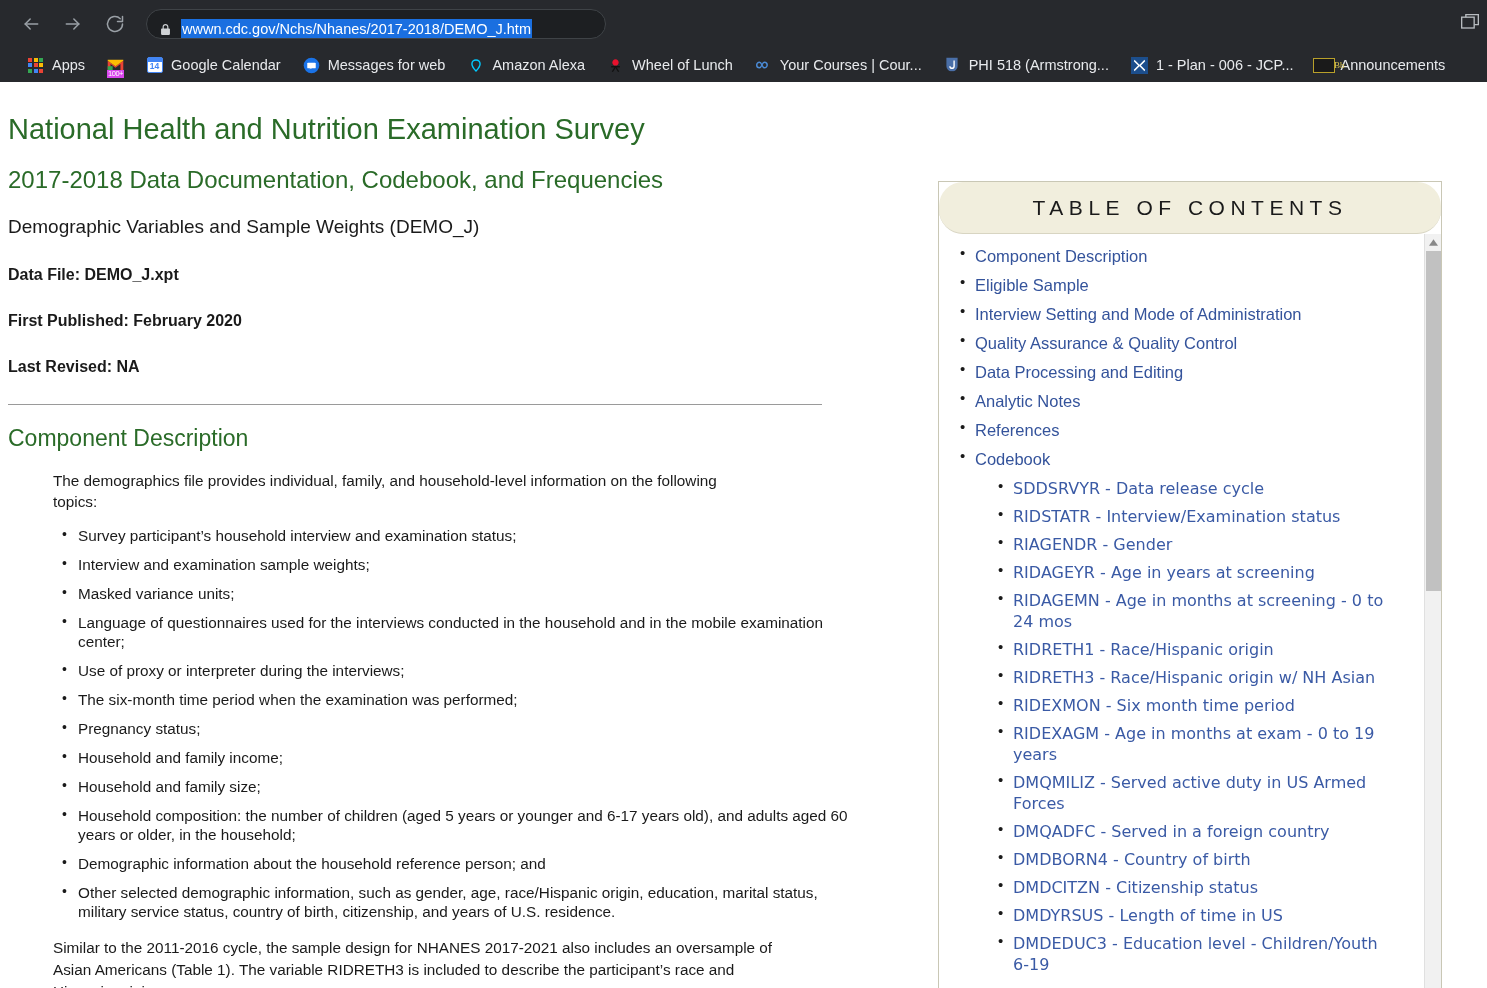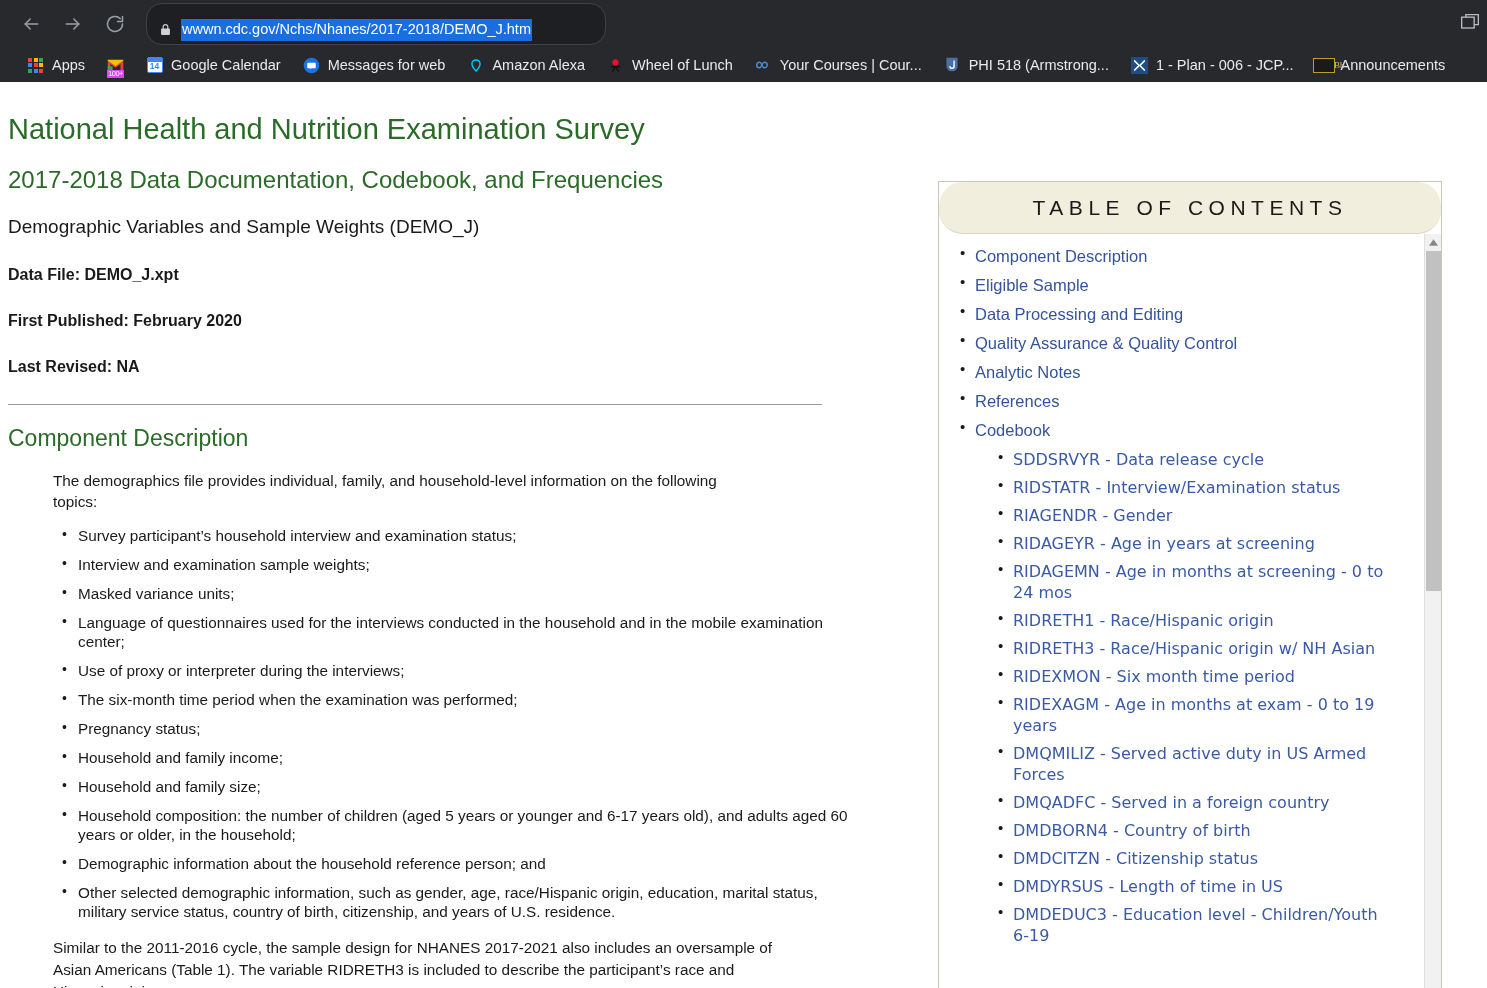--- a/index.html
+++ b/index.html
@@ -37,21 +37,21 @@
     justify-content: center;
     color: #9aa0a6;
     flex: 0 0 auto;
     margin-right: 8px;
   }
   .nav-btn svg { display: block; }
 
   #omnibox {
     flex: 0 0 auto;
     width: 460px;
-    height: 42px;
+    height: 30px;
     background: #1d1f22;
     border: 1px solid #3f4347;
     border-radius: 16px;
     display: flex;
     align-items: center;
     padding: 11px 10px 0 12px;
     box-sizing: border-box;
     margin-left: 6px;
     overflow: hidden;
   }
@@ -536,22 +536,23 @@
 
     <div id="toc-header">
       <span>TABLE OF CONTENTS</span>
     </div>
 
     <div id="toc-body">
 
       <ul id="toc-list">
         <li><a class="toc-link">Component Description</a></li>
         <li><a class="toc-link">Eligible Sample</a></li>
+        <li><a class="toc-link">Interview Setting and Mode of Administration</a></li>
+        <li><a class="toc-link">Quality Assurance &amp; Quality Control</a></li>
         <li><a class="toc-link">Data Processing and Editing</a></li>
-        <li><a class="toc-link">Quality Assurance &amp; Quality Control</a></li>
         <li><a class="toc-link">Analytic Notes</a></li>
         <li><a class="toc-link">References</a></li>
         <li>
           <a class="toc-link">Codebook</a>
           <ul id="codebook-list">
             <li><a class="cb-link">SDDSRVYR - Data release cycle</a></li>
             <li><a class="cb-link">RIDSTATR - Interview/Examination status</a></li>
             <li><a class="cb-link">RIAGENDR - Gender</a></li>
             <li><a class="cb-link">RIDAGEYR - Age in years at screening</a></li>
             <li><a class="cb-link">RIDAGEMN - Age in months at screening - 0 to 24 mos</a></li>

